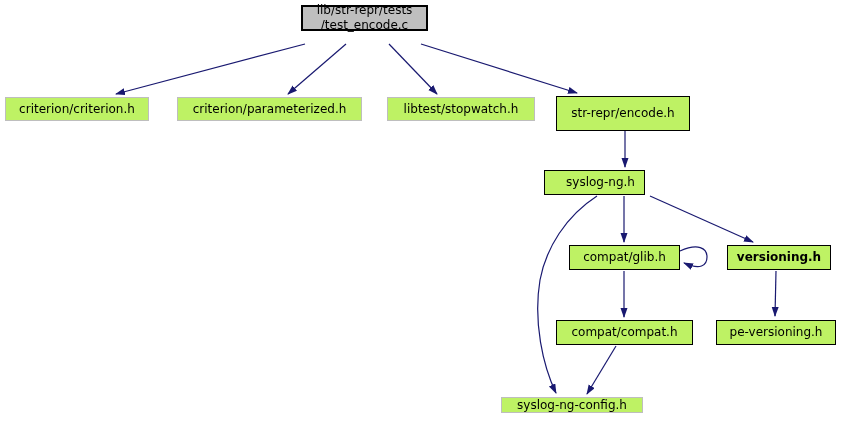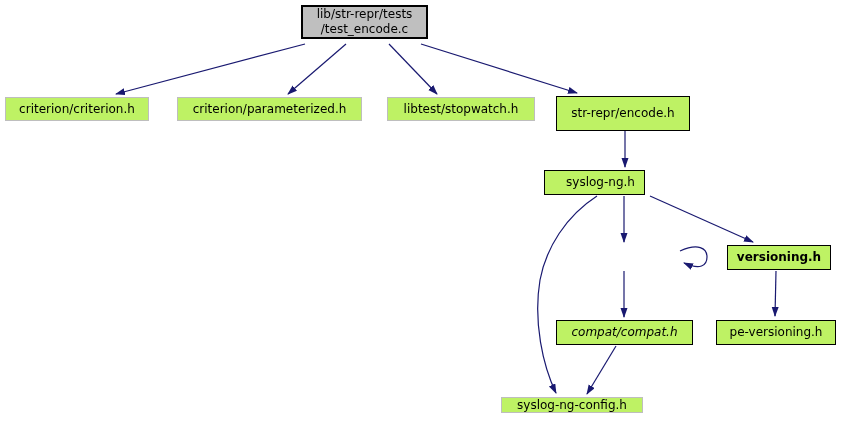--- a/index.html
+++ b/index.html
@@ -13,29 +13,29 @@
   .node{
     position:absolute;display:flex;flex-direction:column;
     align-items:center;justify-content:center;
     background:#bef264;border:1.5px solid #000000;
     font-size:12px;color:#000000;text-align:center;line-height:1.25;
     box-sizing:border-box;white-space:nowrap;
   }
   .node.root{background:#bfbfbf;border:2px solid #000000;}
   .node.leaf{border:1px solid #bebebe;}
   
-  #n-root      {left:301px;top:5px;  width:127px;height:34px;}
+  #n-root      {left:301px;top:5px;  width:127px;height:26px;}
   #n-criterion {left:5px;  top:97px; width:144px;height:24px;}
   #n-param     {left:177px;top:97px; width:185px;height:24px;}
   #n-stopwatch {left:387px;top:97px; width:148px;height:24px;}
   #n-encode    {left:556px;top:96px; width:134px;height:35px;}
   #n-syslog    {left:544px;top:170px;width:101px;height:25px;padding-left:12px;}
   #n-glib      {left:569px;top:245px;width:111px;height:25px;}
   #n-versioning{left:727px;top:245px;width:104px;height:25px;font-weight:bold;}
-  #n-compat    {left:556px;top:320px;width:137px;height:25px;font-style:italic;}
+  #n-compat    {left:556px;top:320px;width:137px;height:25px;}
   #n-pever     {left:716px;top:320px;width:120px;height:25px;}
   #n-config    {left:501px;top:397px;width:142px;height:16px;}
 </style>
 </head>
 <body>
 
 <div class="stage">
 
   <svg class="edges" viewBox="0 0 845 425">
     <defs>
@@ -65,20 +65,21 @@
   <div class="node leaf" id="n-criterion">criterion/criterion.h</div>
 
   <div class="node leaf" id="n-param">criterion/parameterized.h</div>
 
   <div class="node leaf" id="n-stopwatch">libtest/stopwatch.h</div>
 
   <div class="node" id="n-encode">str-repr/encode.h</div>
 
   <div class="node" id="n-syslog">syslog-ng.h</div>
 
+  <div class="node" id="n-glib">compat/glib.h</div>
 
   <div class="node" id="n-versioning">versioning.h</div>
 
   <div class="node" id="n-compat">compat/compat.h</div>
 
   <div class="node" id="n-pever">pe-versioning.h</div>
 
   <div class="node leaf" id="n-config">syslog-ng-config.h</div>
 
 </div>

